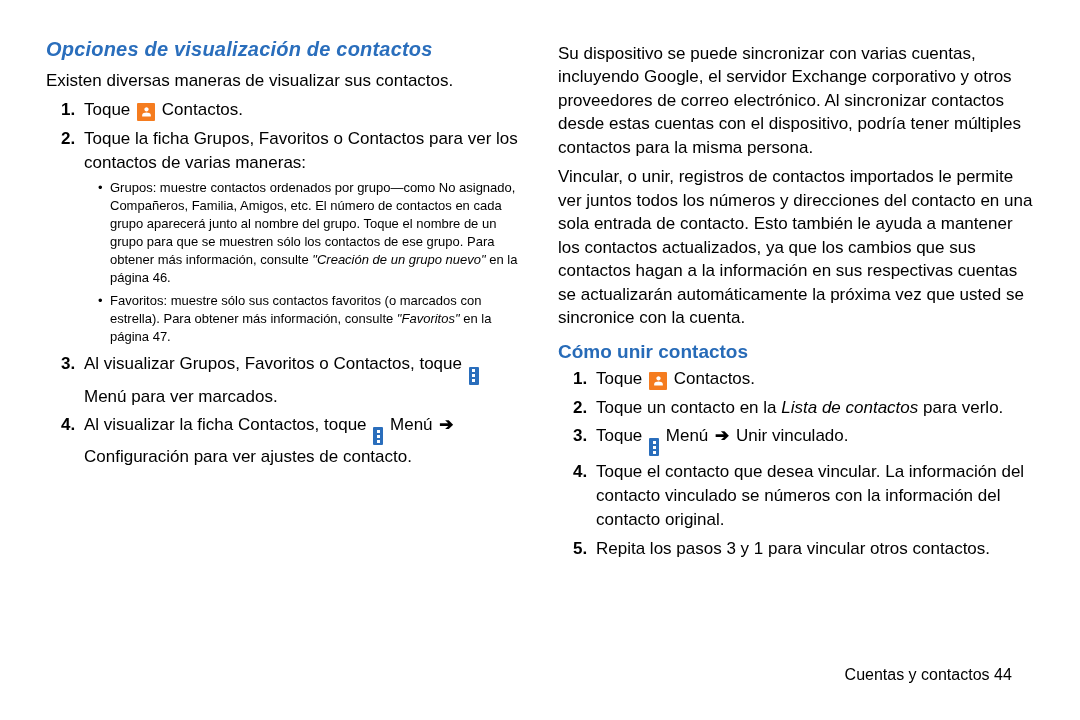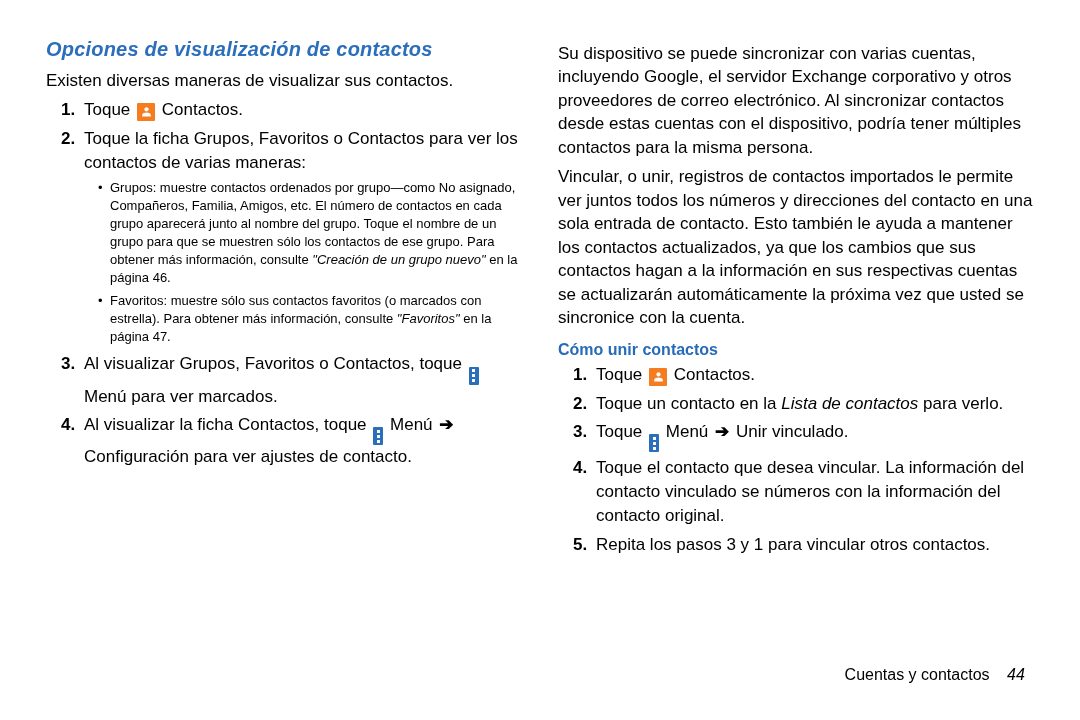--- a/index.html
+++ b/index.html
@@ -30,21 +30,21 @@
   h2.section {
     font-family: Arial, Helvetica, sans-serif;
     font-size: 20px;
     font-weight: bold;
     font-style: italic;
     color: #2a6ebc;
     margin: 0 0 8px 0;
     letter-spacing: 0.2px;
   }
   h3.sub {
-    font-size: 16px;
+    font-size: 19px;
     font-weight: bold;
     color: #276bb8;
     margin: 12px 0 4px 0;
   }
   p.lead {
     font-size: 17px;
     margin: 4px 0 6px 0;
     line-height: 1.38;
   }
   ol.num {
@@ -111,21 +111,21 @@
   .arrow {
     font-weight: bold;
     padding: 0 2px;
   }
   .footer {
     margin-top: auto;
     text-align: right;
     font-size: 16px;
     padding-top: 18px;
   }
-  .footer .pg { display:inline-block; width: 44px; text-align: center; font-style: italic; }
+  .footer .pg { display:inline-block; width: 44px; text-align: left; }
 </style>
 </head>
 <body>
 
 <div class="page">
   <div class="cols">
 
     <div class="col">
       <h2 class="section">Opciones de visualización de contactos</h2>
       <p class="lead">Existen diversas maneras de visualizar sus contactos.</p>

